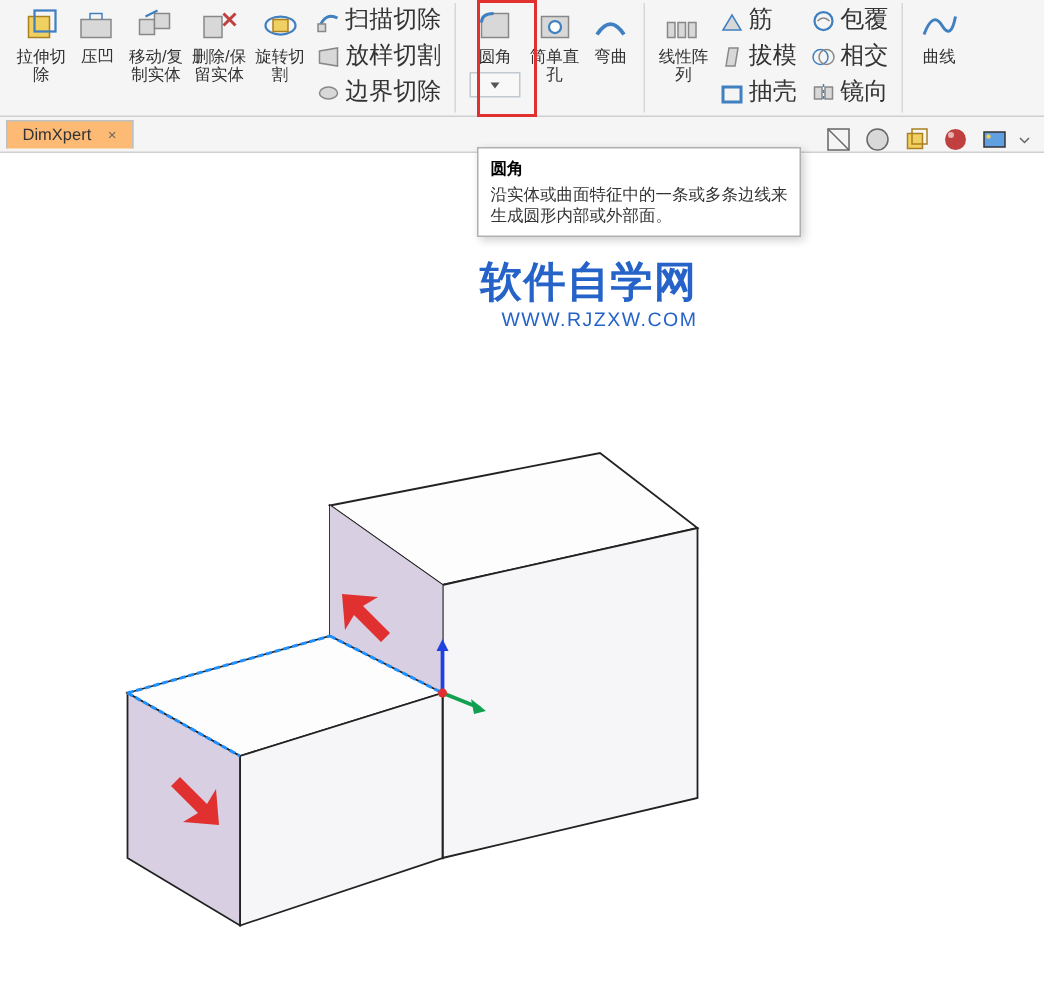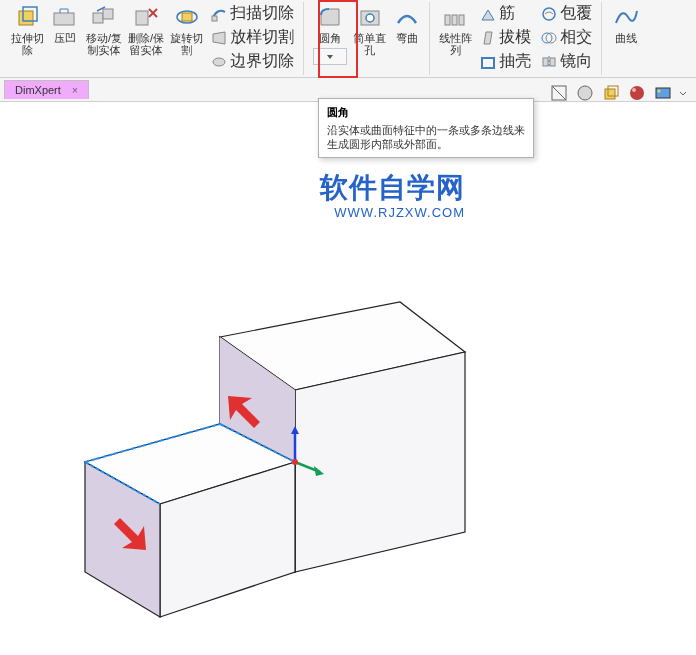--- a/index.html
+++ b/index.html
@@ -17,21 +17,21 @@
   .rbtn-small { display: flex; align-items: center; gap: 3px; padding: 1px 3px; cursor: pointer; height: 23px; }
   .rbtn-small .ricon { width: 16px; height: 16px; display: flex; align-items: center; justify-content: center; }
   .rbtn-small .rlabel { font-size: 16px; color: #333; white-space: nowrap; }
   
   .highlight-box { position: absolute; border: 2px solid #e03030; z-index: 50; pointer-events: none; }
   
   .dropdown-split { width: 34px; height: 17px; border: 1px solid #c0c8d0; background: #f8f8f8; display: flex; align-items: center; justify-content: center; margin-top: 4px; cursor: pointer; }
   .dropdown-split::after { content: ""; border-left: 3px solid transparent; border-right: 3px solid transparent; border-top: 4px solid #555; }
   
   .tabbar { background: #f5f5f5; height: 24px; display: flex; align-items: center; padding-left: 4px; border-bottom: 1px solid #d0d0d0; position: relative; }
-  .tab { background: #f0abfc; border: 1px solid #c0c0c0; border-bottom: none; padding: 3px 10px; font-size: 11px; color: #333; }
+  .tab { background: #fdba74; border: 1px solid #c0c0c0; border-bottom: none; padding: 3px 10px; font-size: 11px; color: #333; }
   .tab-close { margin-left: 8px; color: #666; font-size: 10px; }
   
   .tooltip { position: absolute; background: #fff; border: 1px solid #b0b0b0; box-shadow: 2px 2px 6px rgba(0,0,0,0.2); padding: 6px 8px; font-size: 11px; z-index: 100; min-width: 200px; }
   .tooltip .tt-title { font-weight: bold; margin-bottom: 3px; }
   .tooltip .tt-desc { color: #333; line-height: 14px; }
   
   .view-toolbar { position: absolute; right: 12px; top: 100px; display: flex; gap: 4px; align-items: center; }
   .view-toolbar .vicon { width: 22px; height: 22px; display: flex; align-items: center; justify-content: center; cursor: pointer; }
   
   .watermark { position: absolute; top: 169px; left: 320px; text-align: right; z-index: 5; }

